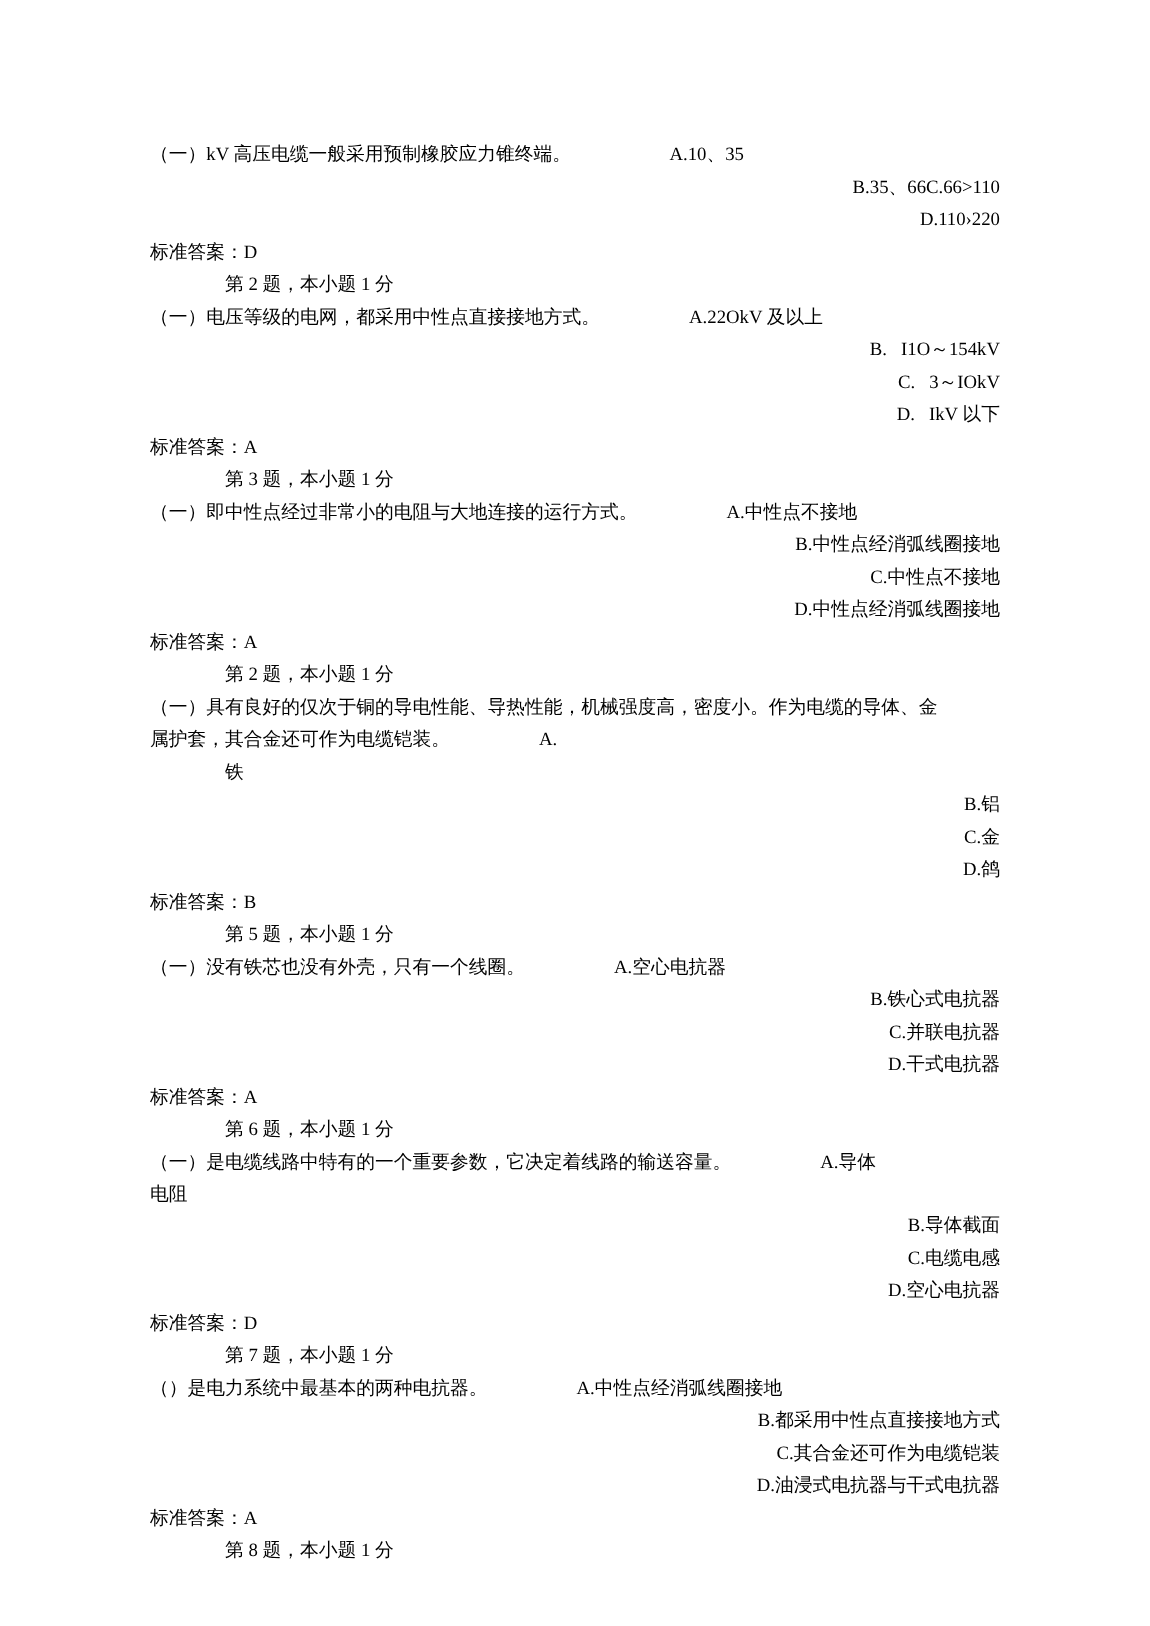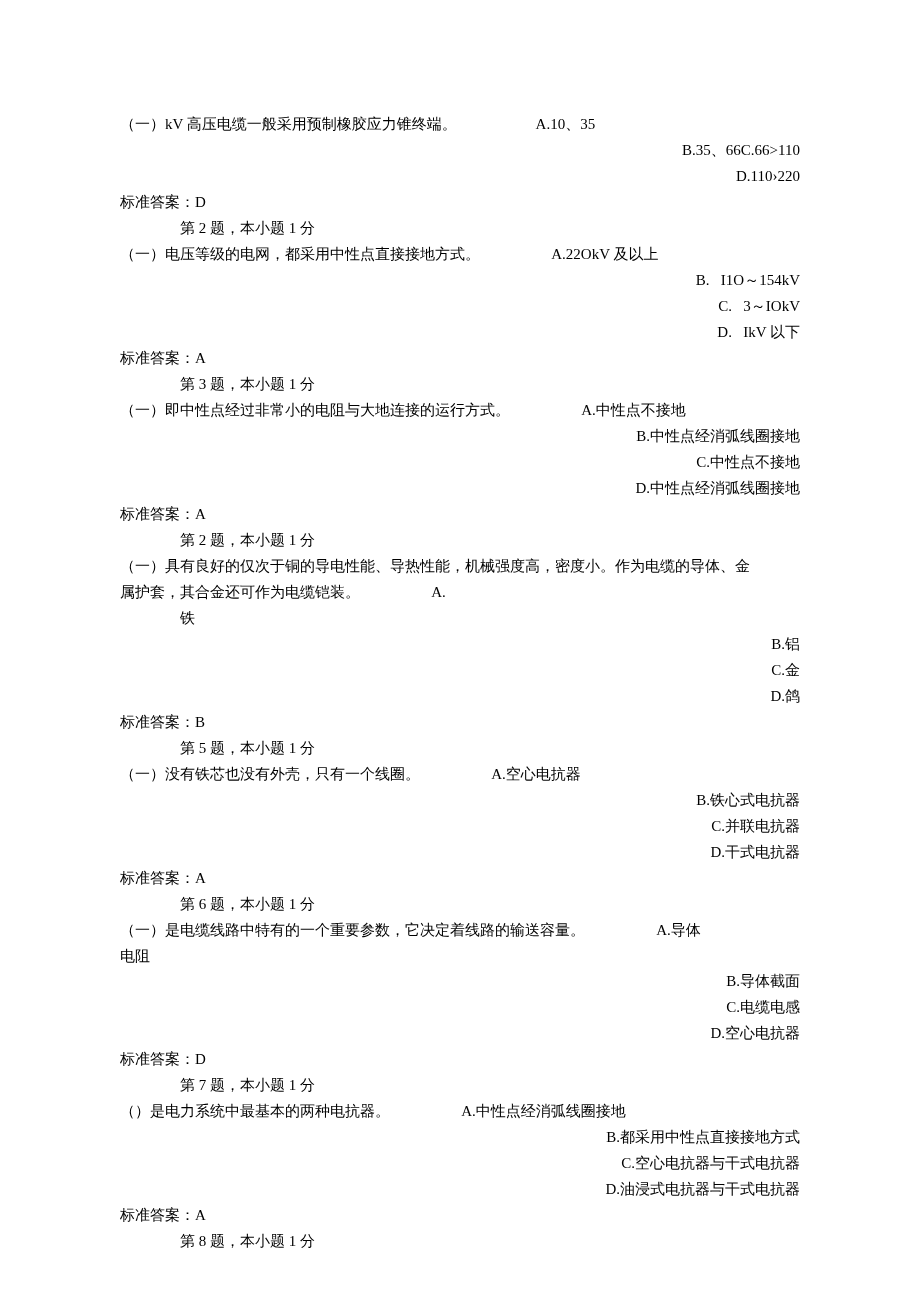--- a/index.html
+++ b/index.html
@@ -59,16 +59,16 @@
 <div class="line"><span>（一）是电缆线路中特有的一个重要参数，它决定着线路的输送容量。</span>                   <span>A.导体</span></div>
 <div class="line">电阻</div>
 <div class="line indent-2">B.导体截面</div>
 <div class="line indent-2">C.电缆电感</div>
 <div class="line indent-2">D.空心电抗器</div>
 <div class="line">标准答案：D</div>
 <div class="line indent-1">第 7 题，本小题 1 分</div>
 
 <div class="line"><span>（）是电力系统中最基本的两种电抗器。</span>                   <span>A.中性点经消弧线圈接地</span></div>
 <div class="line indent-2">B.都采用中性点直接接地方式</div>
-<div class="line indent-2">C.空心电抗器与干式电抗器</div>
+<div class="line indent-2">C.其合金还可作为电缆铠装</div>
 <div class="line indent-2">D.油浸式电抗器与干式电抗器</div>
 <div class="line">标准答案：A</div>
 <div class="line indent-1">第 8 题，本小题 1 分</div>
 
 </body></html>

